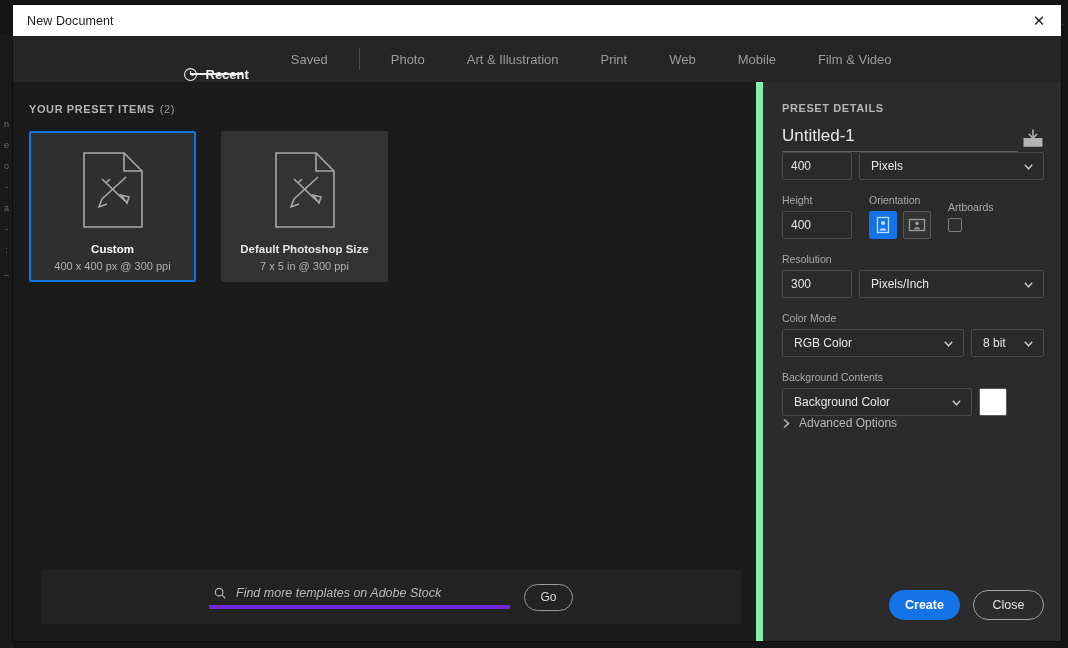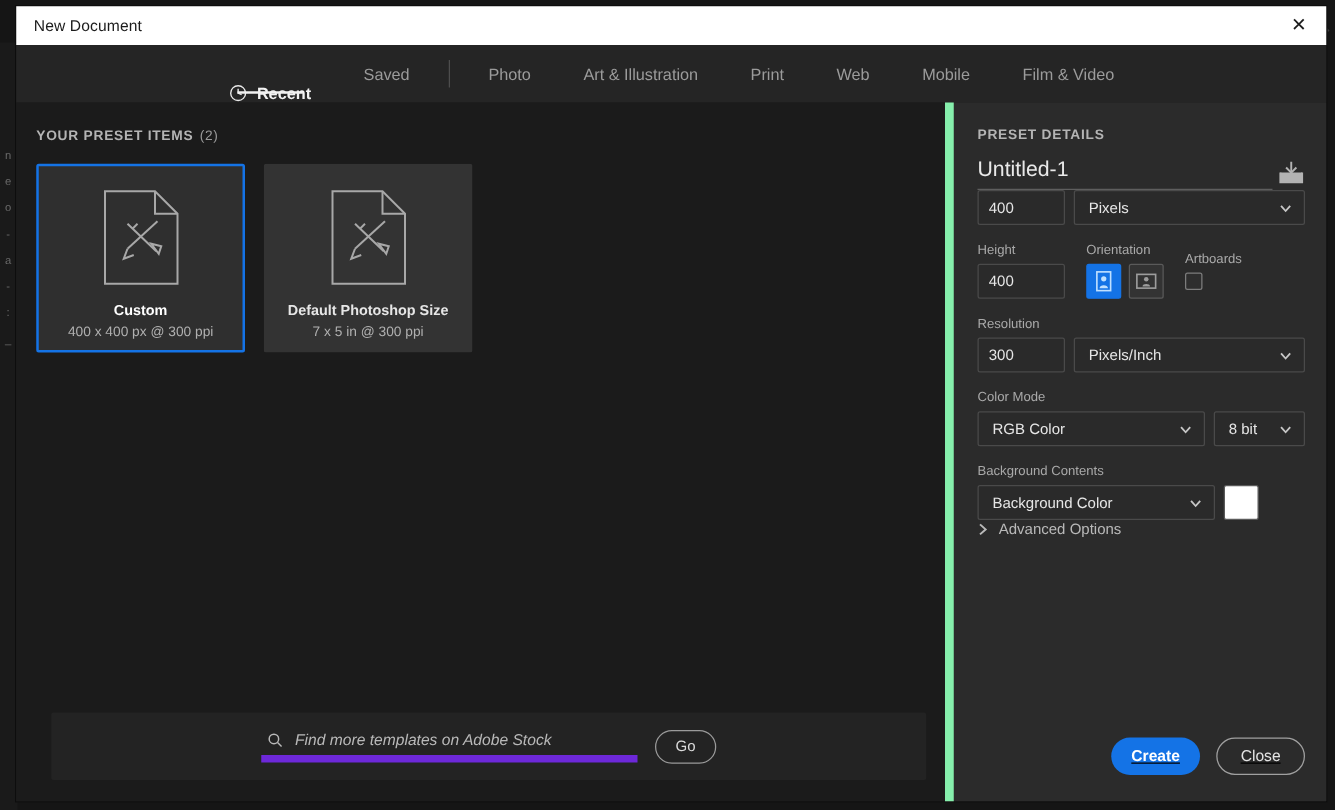--- a/index.html
+++ b/index.html
@@ -77,41 +77,41 @@
     border-left: 7px solid #86efac;
   }
 
   
   .recent-head {
     margin: 21px 0 0 16px; font-size: 11px; color: #b4b4b4;
     letter-spacing: .6px; font-weight: bold;
   }
   .recent-head .count { color: #9a9a9a; font-weight: normal; margin-left: 5px; }
 
-  .cards { display: flex; gap: 15px; margin: 16px 0 0 16px; }
+  .cards { display: flex; gap: 25px; margin: 16px 0 0 16px; }
   .card {
     width: 167px; height: 151px; background: #333333; border-radius: 2px;
     display: flex; flex-direction: column; align-items: center; cursor: pointer;
     border: 2px solid transparent; position: relative;
   }
   .card.selected { background: #2f2f2f; border-color: #1473e6; }
   .doc-icon { margin-top: 18px; width: 62px; height: 78px; color: #a8a8a8; }
   .card-title { font-size: 11.5px; color: #e6e6e6; margin-top: 14px; font-weight: bold; }
   .card.selected .card-title { color: #ffffff; }
   .card-sub { font-size: 11px; color: #b0b0b0; margin-top: 5px; }
 
   
   .stock-bar {
     position: absolute; left: 28px; bottom: 17px; width: 700px; height: 54px;
     background: #232323; border-radius: 2px;
     display: flex; align-items: center; justify-content: center; gap: 14px;
   }
   .stock-field {
     display: flex; align-items: flex-start; gap: 9px;
-    border-bottom: 6px solid #6d28d9; padding: 0 4px 5px 4px; min-width: 300px;
+    border-bottom: 4px solid #6d28d9; padding: 0 4px 5px 4px; min-width: 300px;
   }
   .search-icon { width: 14px; height: 14px; color: #b9b9b9; flex: none; }
   .stock-input {
     background: transparent; border: none; outline: none;
     font-family: "Liberation Sans", sans-serif;
     font-size: 12.5px; font-style: italic; color: #b9b9b9; width: 270px;
   }
   .stock-input::placeholder { color: #b9b9b9; opacity: 1; }
   .go-btn {
     width: 49px; height: 27px; border: 1px solid #9a9a9a; border-radius: 14px;
@@ -164,21 +164,21 @@
     width: 28px; height: 28px; background: #ffffff; border: 1px solid #5a5a5a;
     border-radius: 2px; cursor: pointer;
   }
   .adv {
     display: flex; align-items: center; gap: 8px; 
     font-size: 12px; color: #b9b9b9; cursor: pointer;
   }
   .adv .caret { width: 9px; height: 11px; color: #b9b9b9; }
 
   .actions {
-    position: absolute; right: 17px; bottom: 21px; display: flex; gap: 13px; text-decoration: underline;
+    position: absolute; right: 17px; bottom: 21px; display: flex; gap: 13px;
   }
   .btn {
     height: 30px; border-radius: 15px; font-size: 12.5px; cursor: pointer;
     font-family: "Liberation Sans", sans-serif; font-weight: bold;
     display: flex; align-items: center; justify-content: center;
   }
   .btn-primary { width: 71px; background: #1473e6; color: #ffffff; border: none; }
   .btn-ghost { width: 71px; background: transparent; color: #e4e4e4; border: 1px solid #a0a0a0; font-weight: normal; }
 </style>
 </head>

